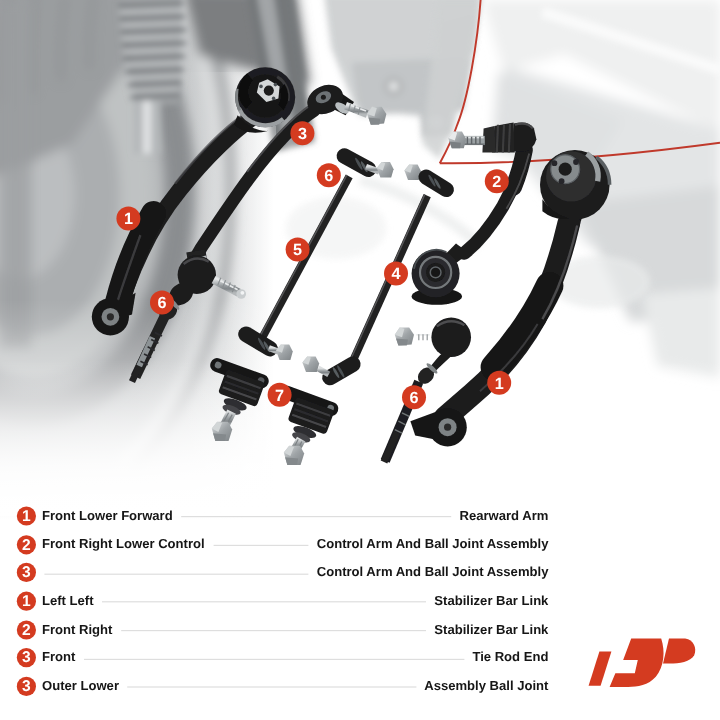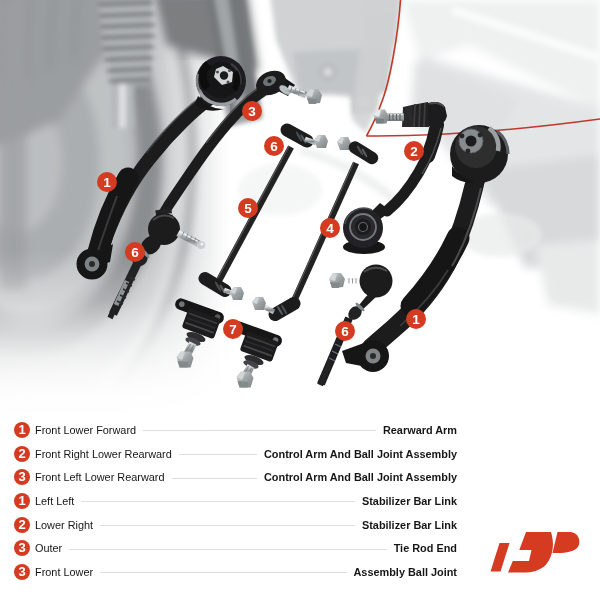--- a/index.html
+++ b/index.html
@@ -3,21 +3,21 @@
 <meta charset="utf-8">
 <style>
   html,body{margin:0;padding:0;background:#fff;}
   #stage{position:relative;width:600px;height:600px;overflow:hidden;
          font-family:"Liberation Sans", sans-serif;}
   #photo{position:absolute;left:0;top:0;}
   #legend{position:absolute;left:0;top:418px;width:600px;}
   .row{display:flex;align-items:center;height:23.7px;margin-left:14px;width:443px;}
   .num{width:16px;height:16px;border-radius:50%;background:#d43b20;color:#fff;
        font-weight:bold;font-size:13px;line-height:16.5px;text-align:center;flex:0 0 16px;}
-  .lab{font-weight:normal;font-size:10.9px;color:#161616;margin-left:5px;white-space:nowrap;}
+  .lab{font-weight:bold;font-size:10.9px;color:#161616;margin-left:5px;white-space:nowrap;}
   .lead{flex:1;border-top:1px solid #dedede;margin:2px 7px 0 7px;}
   .rt{font-weight:bold;font-size:10.9px;color:#161616;white-space:nowrap;}
 </style>
 </head>
 <body>
 <div id="stage">
 <svg id="photo" width="600" height="600" viewBox="0 0 600 600">
 <defs>
   <linearGradient id="chrome" x1="0" y1="0" x2="0" y2="1">
     <stop offset="0" stop-color="#dcdfe0"></stop>
@@ -474,48 +474,47 @@
 
 <div id="legend">
   <div class="row">
         <div class="num">1</div>
         <div class="lab">Front Lower Forward</div>
         <div class="lead"></div>
         <div class="rt">Rearward Arm</div>
       </div>
   <div class="row">
         <div class="num">2</div>
-        <div class="lab">Front Right Lower Rearward</div>
+        <div class="lab">Front Right Lower Control</div>
         <div class="lead"></div>
         <div class="rt">Control Arm And Ball Joint Assembly</div>
       </div>
   <div class="row">
         <div class="num">3</div>
-        <div class="lab">Front Left Lower Rearward</div>
         <div class="lead"></div>
         <div class="rt">Control Arm And Ball Joint Assembly</div>
       </div>
   <div class="row">
         <div class="num">1</div>
         <div class="lab">Left Left</div>
         <div class="lead"></div>
         <div class="rt">Stabilizer Bar Link</div>
       </div>
   <div class="row">
         <div class="num">2</div>
-        <div class="lab">Lower Right</div>
+        <div class="lab">Front Right</div>
         <div class="lead"></div>
         <div class="rt">Stabilizer Bar Link</div>
       </div>
   <div class="row">
         <div class="num">3</div>
-        <div class="lab">Outer</div>
+        <div class="lab">Front</div>
         <div class="lead"></div>
         <div class="rt">Tie Rod End</div>
       </div>
   <div class="row">
         <div class="num">3</div>
-        <div class="lab">Front Lower</div>
+        <div class="lab">Outer Lower</div>
         <div class="lead"></div>
         <div class="rt">Assembly Ball Joint</div>
       </div>
 </div>
 </div>
 
 </body></html>

